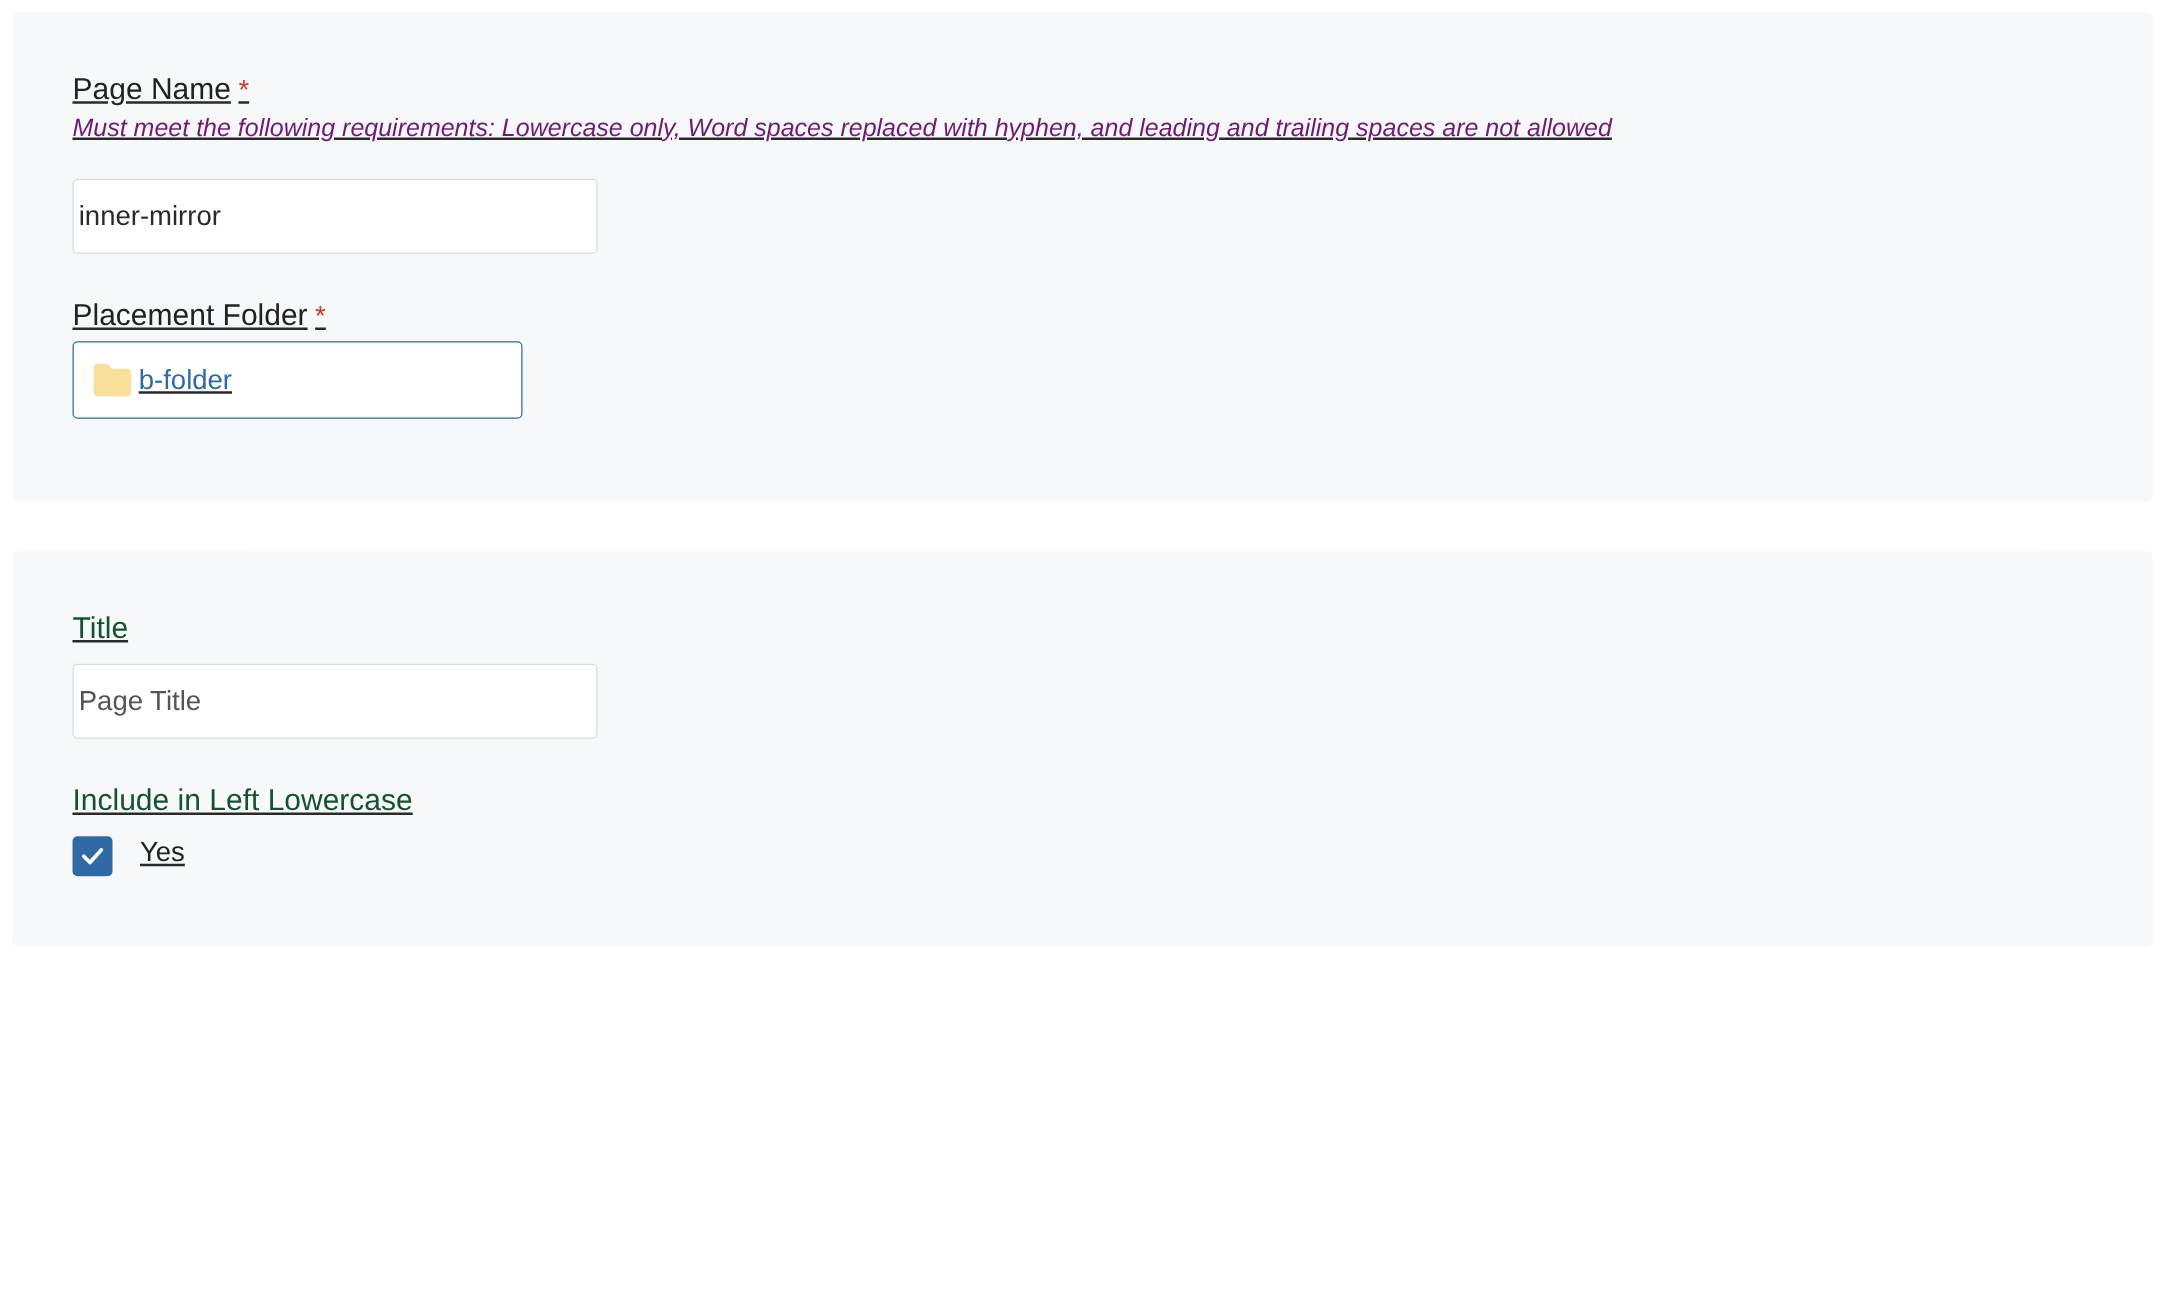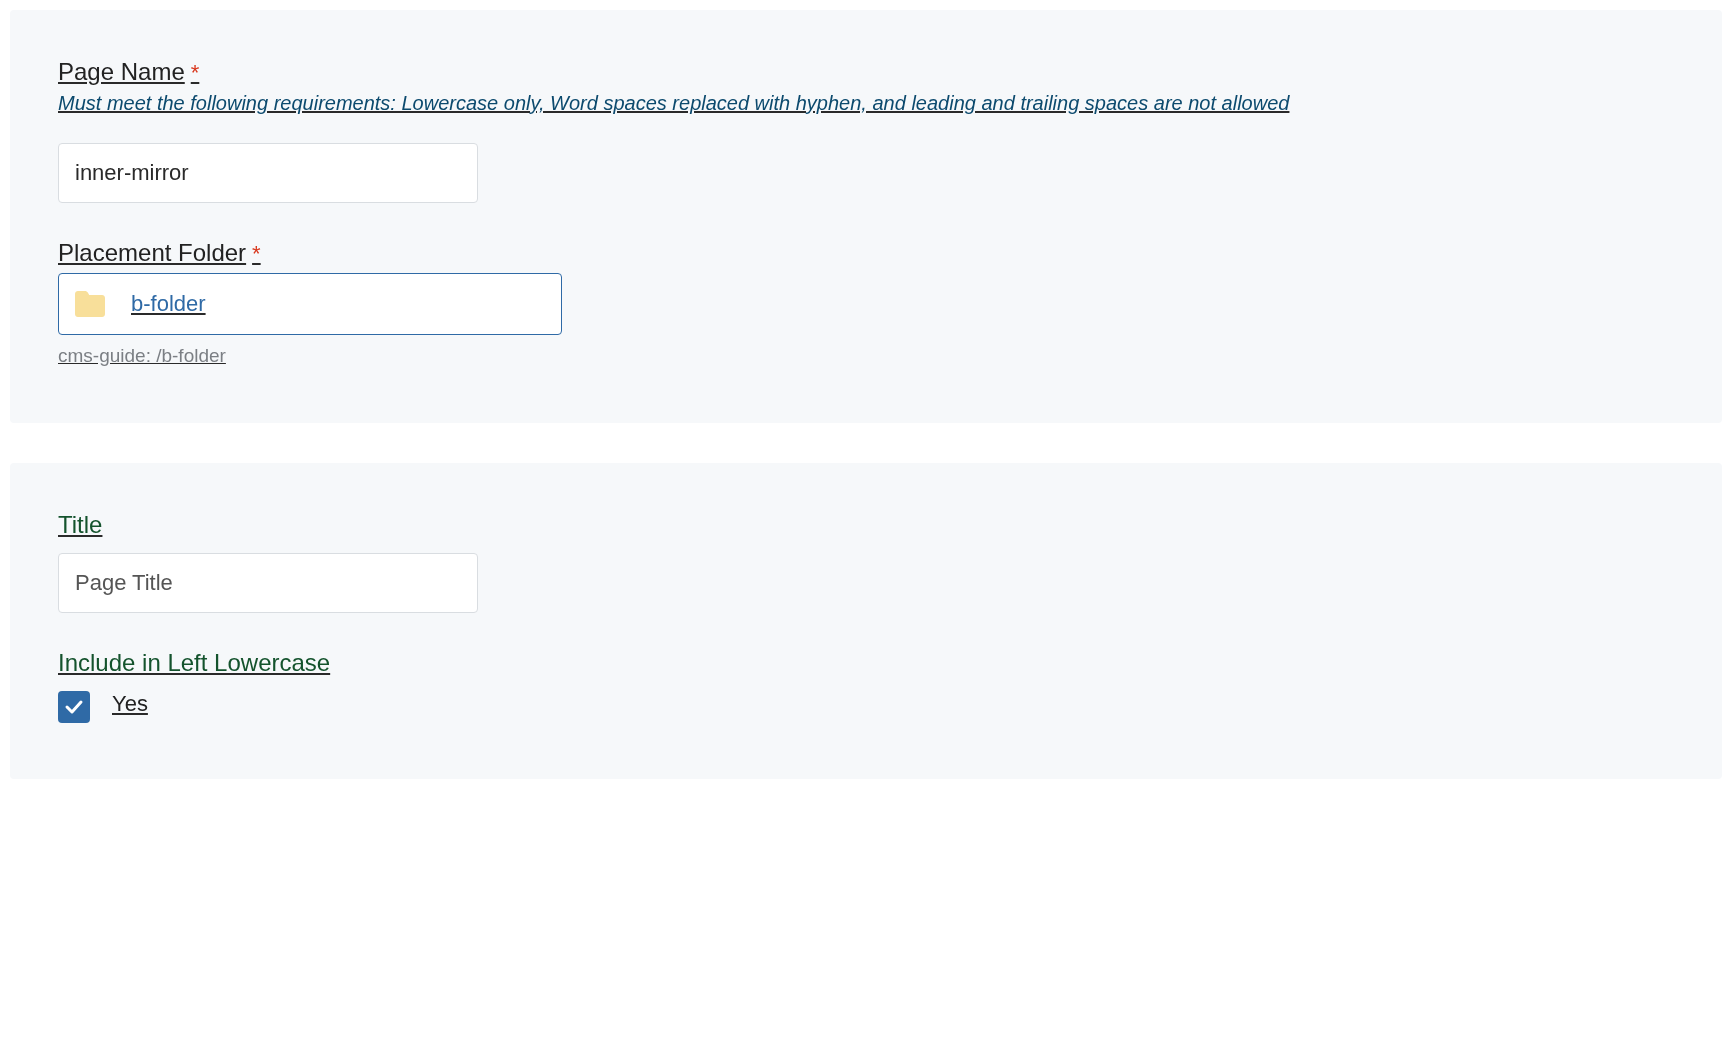--- a/index.html
+++ b/index.html
@@ -30,48 +30,48 @@
     align-items: baseline;
   }
   .req-star {
     color: #d9381e;
     margin-left: 6px;
     font-size: 22px;
     font-weight: 500;
   }
   .help {
     font-style: italic;
-    color: #0c4a6e;
+    color: #701a75;
     font-size: 20px;
     margin-bottom: 28px;
   }
   .text-input {
     width: 420px;
     height: 60px;
     border: 1px solid #d9dde1;
     border-radius: 4px;
     background: #fff;
     font-size: 22px;
-    padding: 0 16px;
+    padding: 0 4px;
     color: #2a2a2a;
     font-family: inherit;
   }
   .text-input::placeholder { color: #555; }
 
   .folder-picker {
-    width: 504px;
+    width: 360px;
     height: 62px;
     border: 1.5px solid #2f6aa6;
     border-radius: 4px;
     background: #fff;
     display: flex;
     align-items: center;
     padding: 0 14px;
     cursor: pointer;
-    gap: 24px;
+    gap: 4px;
     margin-bottom: 10px;
   }
   .folder-icon-svg {
     width: 34px;
     height: 28px;
     flex-shrink: 0;
   }
   .folder-picker .folder-text {
     color: #2f6aa6;
     font-size: 22px;
@@ -128,21 +128,20 @@
     <div class="label">
       <span>Placement Folder</span>
       <span class="req-star">*</span>
     </div>
     <div class="folder-picker">
       <svg class="folder-icon-svg" viewBox="0 0 34 28">
         <path d="M2 4 C2 2.3 3.3 1 5 1 L12 1 C13.2 1 14.2 1.6 14.8 2.6 L16.2 5 L29 5 C30.7 5 32 6.3 32 8 L32 24 C32 25.7 30.7 27 29 27 L5 27 C3.3 27 2 25.7 2 24 Z" fill="#f8df9a"></path>
       </svg>
       <span class="folder-text">b-folder</span>
     </div>
-    <div class="path-hint">cms-guide: /b-folder</div>
   </div>
 
 </div>
 
 <div class="panel">
 
   <div class="field">
     <div class="label-simple">Title</div>
     <input type="text" class="text-input" placeholder="Page Title" style="">
   </div>

